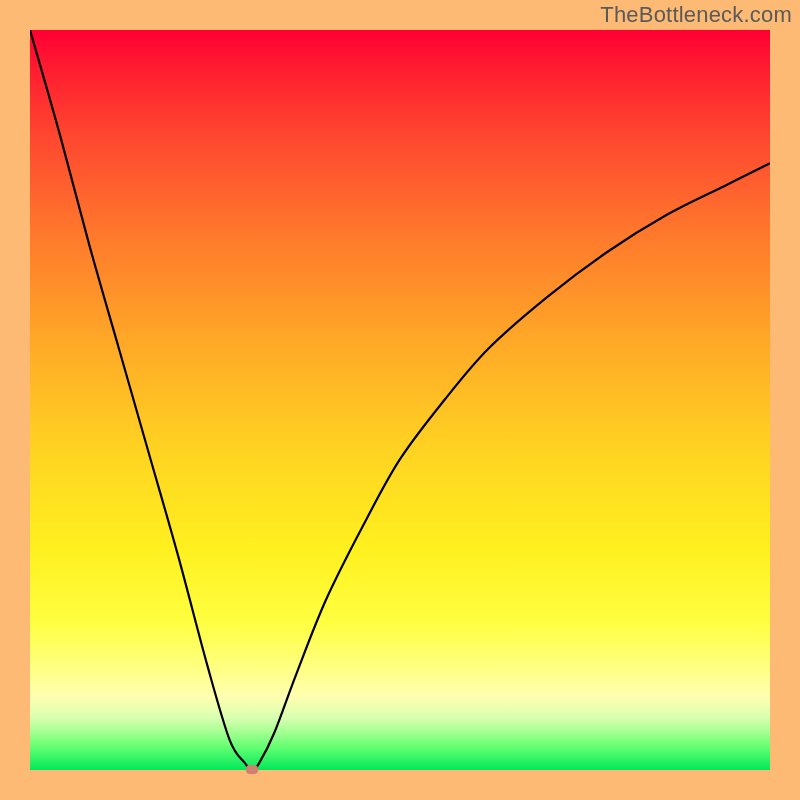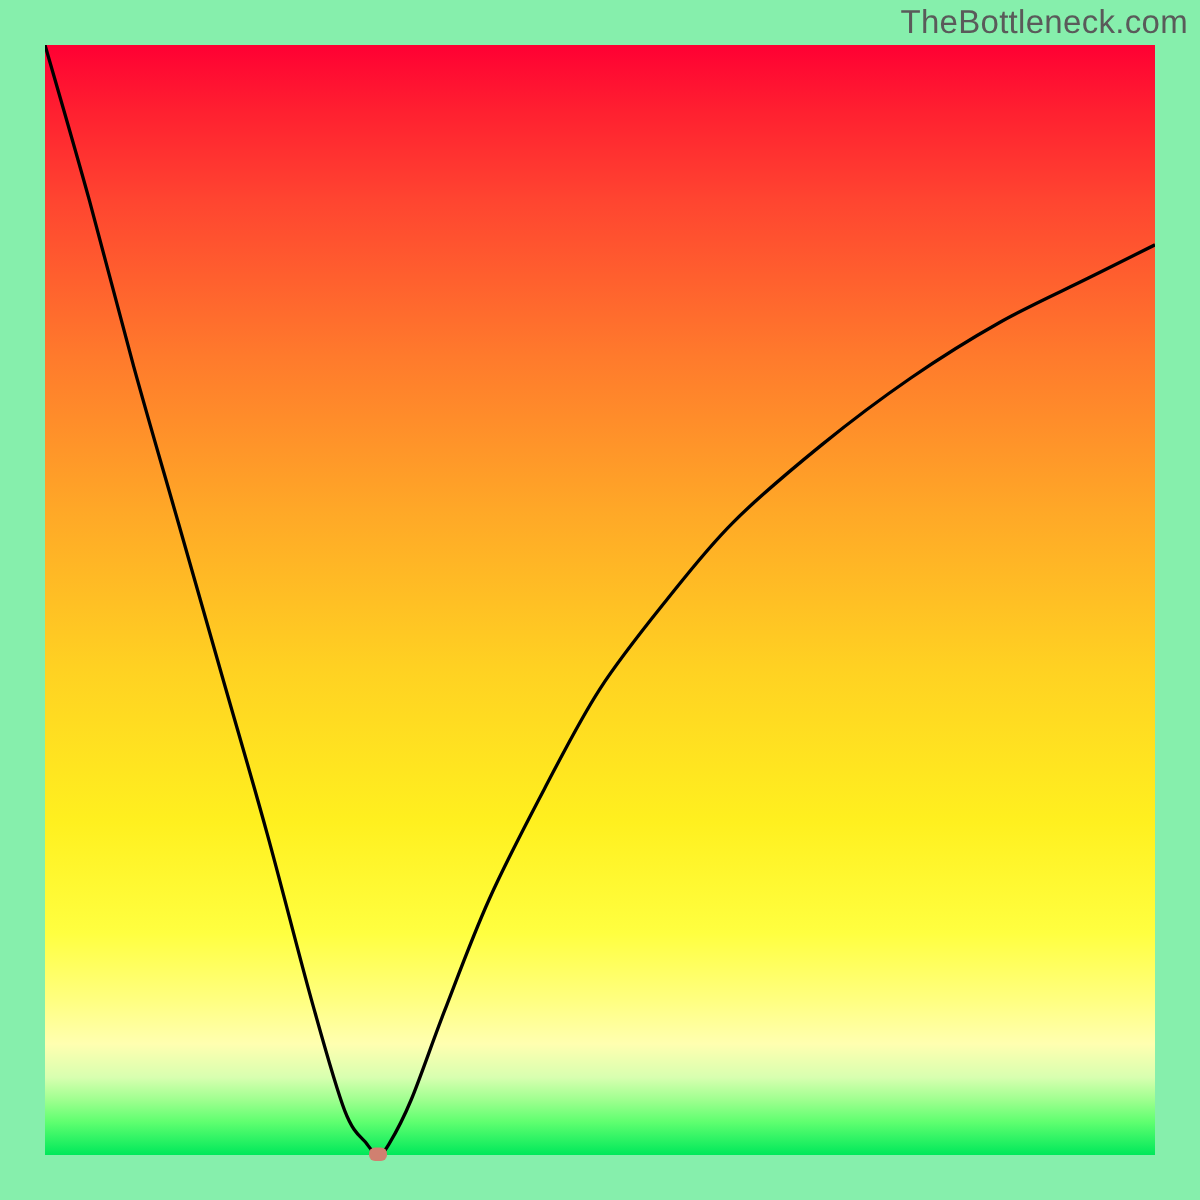--- a/index.html
+++ b/index.html
@@ -8,21 +8,21 @@
     width: 800px;
     height: 800px;
     overflow: hidden;
     background: #000;
     font-family: Arial, Helvetica, sans-serif;
   }
   .frame {
     position: relative;
     width: 800px;
     height: 800px;
-    background: #86efac;
+    background: #fdba74;
   }
   .plot-area {
     position: absolute;
     left: 30px;
     top: 30px;
     width: 740px;
     height: 740px;
     
   }
   .gradient {

